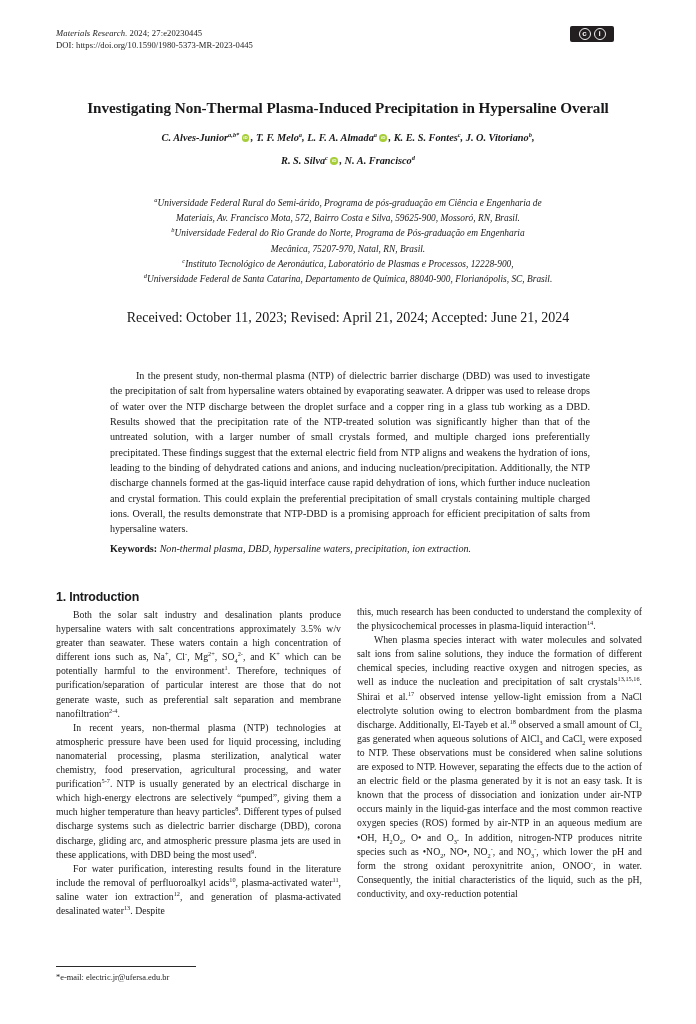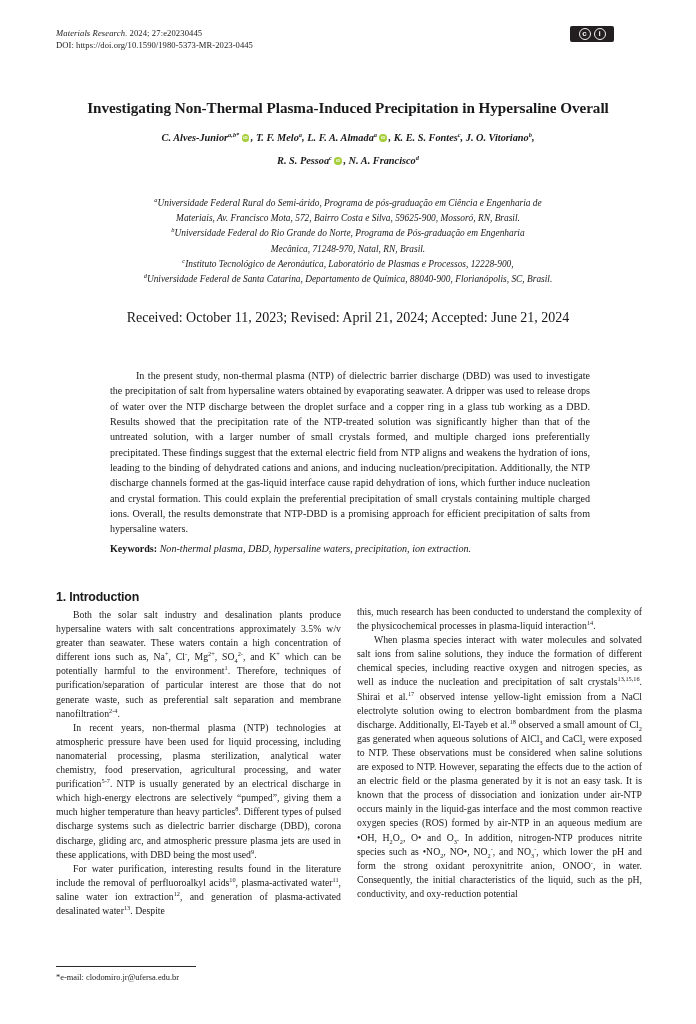--- a/index.html
+++ b/index.html
@@ -243,29 +243,29 @@
     <span class="cc-circle">i</span>
   </div>
 
   <h1 class="title">Investigating Non-Thermal Plasma-Induced Precipitation in Hypersaline Overall</h1>
 
   <div class="authors">
     <span class="aline">
       <span>C. Alves-Junior</span><sup>a,b*</sup><span class="orcid"></span>, <span>T. F. Melo</span><sup>a</sup>, <span>L. F. A. Almada</span><sup>a</sup><span class="orcid"></span>, <span>K. E. S. Fontes</span><sup>c</sup>, <span>J. O. Vitoriano</span><sup>b</sup>,
     </span>
     <span class="aline">
-      <span>R. S. Pessoa</span><sup>c</sup><span class="orcid"></span>, <span>N. A. Francisco</span><sup>d</sup>
+      <span>R. S. Silva</span><sup>c</sup><span class="orcid"></span>, <span>N. A. Francisco</span><sup>d</sup>
     </span>
   </div>
 
   <div class="affiliations">
     <span class="affil-line"><sup>a</sup>Universidade Federal Rural do Semi-árido, Programa de pós-graduação em Ciência e Engenharia de</span>
     <span class="affil-line">Materiais, Av. Francisco Mota, 572, Bairro Costa e Silva, 59625-900, Mossoró, RN, Brasil.</span>
     <span class="affil-line"><sup>b</sup>Universidade Federal do Rio Grande do Norte, Programa de Pós-graduação em Engenharia</span>
-    <span class="affil-line">Mecânica, 71248-970, Natal, RN, Brasil.</span>
+    <span class="affil-line">Mecânica, 75207-970, Natal, RN, Brasil.</span>
     <span class="affil-line"><sup>c</sup>Instituto Tecnológico de Aeronáutica, Laboratório de Plasmas e Processos, 12228-900,</span>
     <span class="affil-line"><sup>d</sup>Universidade Federal de Santa Catarina, Departamento de Química, 88040-900, Florianópolis, SC, Brasil.</span>
   </div>
 
   <div class="dates">Received: October 11, 2023; Revised: April 21, 2024; Accepted: June 21, 2024</div>
 
   <div class="abstract">
     <p>In the present study, non-thermal plasma (NTP) of dielectric barrier discharge (DBD) was used to investigate the precipitation of salt from hypersaline waters obtained by evaporating seawater. A dripper was used to release drops of water over the NTP discharge between the droplet surface and a copper ring in a glass tub working as a DBD. Results showed that the precipitation rate of the NTP-treated solution was significantly higher than that of the untreated solution, with a larger number of small crystals formed, and multiple charged ions preferentially precipitated. These findings suggest that the external electric field from NTP aligns and weakens the hydration of ions, leading to the binding of dehydrated cations and anions, and inducing nucleation/precipitation. Additionally, the NTP discharge channels formed at the gas-liquid interface cause rapid dehydration of ions, which further induce nucleation and crystal formation. This could explain the preferential precipitation of small crystals containing multiple charged ions. Overall, the results demonstrate that NTP-DBD is a promising approach for efficient precipitation of salts from hypersaline waters.</p>
   </div>
 
@@ -281,15 +281,15 @@
     <p>In recent years, non-thermal plasma (NTP) technologies at atmospheric pressure have been used for liquid processing, including nanomaterial processing, plasma sterilization, analytical water chemistry, food preservation, agricultural processing, and water purification<sup>5-7</sup>. NTP is usually generated by an electrical discharge in which high-energy electrons are selectively “pumped”, giving them a much higher temperature than heavy particles<sup>8</sup>. Different types of pulsed discharge systems such as dielectric barrier discharge (DBD), corona discharge, gliding arc, and atmospheric pressure plasma jets are used in these applications, with DBD being the most used<sup>9</sup>.</p>
     <p>For water purification, interesting results found in the literature include the removal of perfluoroalkyl acids<sup>10</sup>, plasma-activated water<sup>11</sup>, saline water ion extraction<sup>12</sup>, and generation of plasma-activated desalinated water<sup>13</sup>. Despite</p>
   </div>
 
   <div class="col col-right">
     <p style="text-indent:0">this, much research has been conducted to understand the complexity of the physicochemical processes in plasma-liquid interaction<sup>14</sup>.</p>
     <p>When plasma species interact with water molecules and solvated salt ions from saline solutions, they induce the formation of different chemical species, including reactive oxygen and nitrogen species, as well as induce the nucleation and precipitation of salt crystals<sup>13,15,16</sup>. Shirai et al.<sup>17</sup> observed intense yellow-light emission from a NaCl electrolyte solution owing to electron bombardment from the plasma discharge. Additionally, El-Tayeb et al.<sup>18</sup> observed a small amount of Cl<sub>2</sub> gas generated when aqueous solutions of AlCl<sub>3</sub> and CaCl<sub>2</sub> were exposed to NTP. These observations must be considered when saline solutions are exposed to NTP. However, separating the effects due to the action of an electric field or the plasma generated by it is not an easy task. It is known that the process of dissociation and ionization under air-NTP occurs mainly in the liquid-gas interface and the most common reactive oxygen species (ROS) formed by air-NTP in an aqueous medium are •OH, H<sub>2</sub>O<sub>2</sub>, O• and O<sub>3</sub>. In addition, nitrogen-NTP produces nitrite species such as •NO<sub>2</sub>, NO•, NO<sub>2</sub><sup>-</sup>, and NO<sub>3</sub><sup>-</sup>, which lower the pH and form the strong oxidant peroxynitrite anion, ONOO<sup>-</sup>, in water. Consequently, the initial characteristics of the liquid, such as the pH, conductivity, and oxy-reduction potential</p>
   </div>
 
   <div class="footnote-rule"></div>
-  <div class="footnote">*e-mail: clodomiro.jr@ufersa.edu.br</div>
+  <div class="footnote">*e-mail: electric.jr@ufersa.edu.br</div>
 
 </div>
 
 </body></html>

